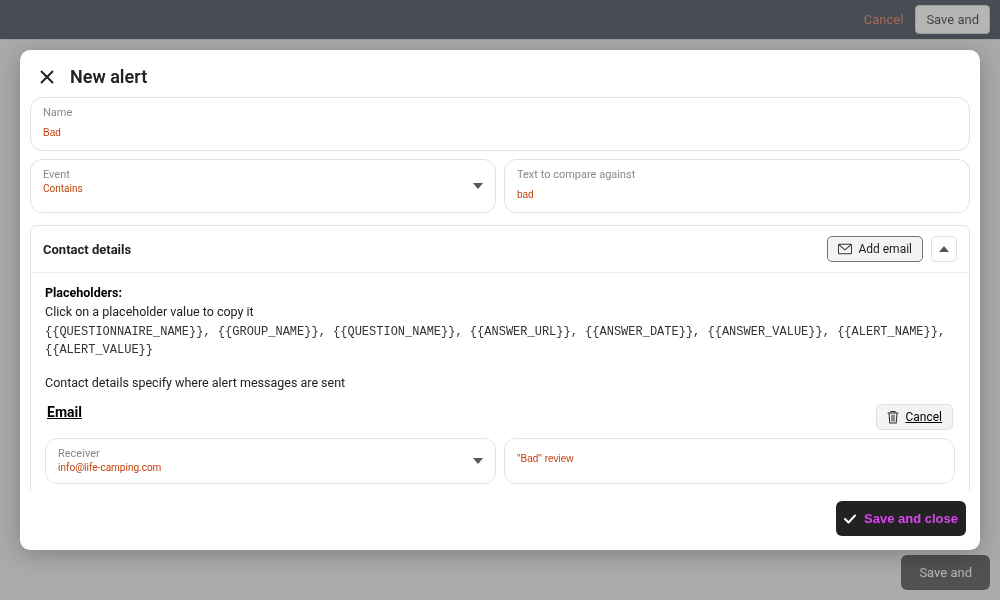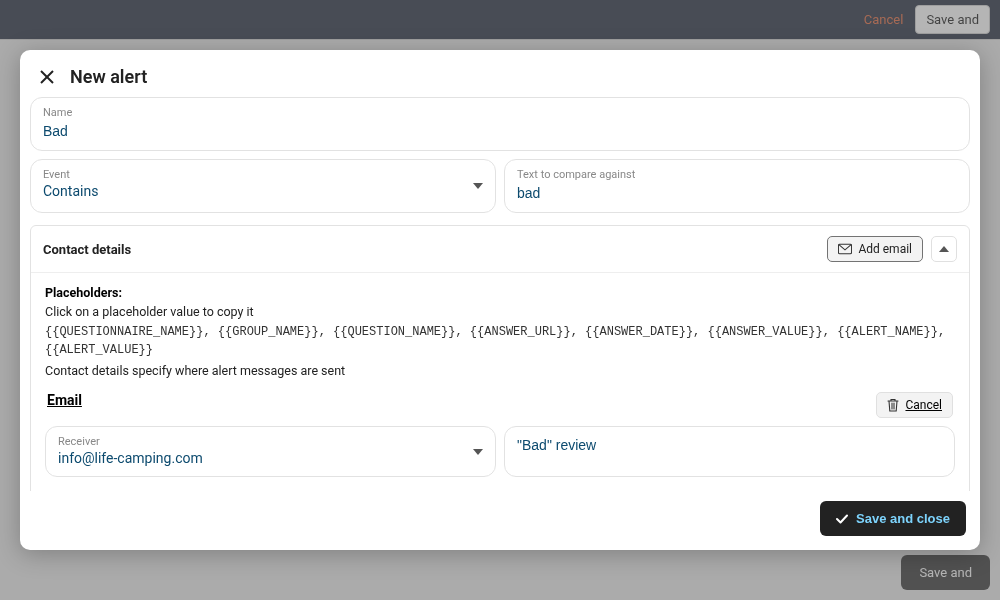--- a/index.html
+++ b/index.html
@@ -53,21 +53,21 @@
   }
   .card {
     border: 1px solid #e2e2e2; border-radius: 12px;
     background: #fff;
     margin: 0 0 8px 0;
   }
   .field {
     padding: 8px 12px 10px 12px;
   }
   .field-label { font-size: 11px; color: #888; margin-bottom: 2px; display:block; }
-  .field-input { font-size: 14px; color: #0c4a6e; border: none; outline: none; width: 100%; background: transparent; }
+  .field-input { font-size: 10px; color: #c2410c; border: none; outline: none; width: 100%; background: transparent; }
   .row2 { display: flex; gap: 8px; }
   .row2 > .card { flex: 1; }
   .select-field { position: relative; }
   .caret { position: absolute; right: 12px; top: 50%; transform: translateY(-50%); width: 10px; height: 6px; }
   .caret polygon { fill: #555; }
 
   .section-card {
     border: 1px solid #e2e2e2; border-radius: 6px; margin-top: 4px;
   }
   .section-header {
@@ -82,34 +82,34 @@
     padding: 5px 10px; font-size: 12px; color: #222; cursor: pointer;
   }
   .add-email-btn svg { width: 14px; height: 12px; }
   .collapse-btn { width: 26px; height: 26px; display:flex; align-items:center; justify-content:center; border:1px solid #e0e0e0; border-radius:5px; cursor:pointer; background:#fff;}
   .collapse-btn svg { width: 10px; height: 6px; }
 
   .section-body { padding: 12px 14px 14px 14px; }
   .ph-title { font-size: 12.5px; font-weight: 700; margin-bottom: 4px; }
   .ph-hint { font-size: 12.5px; color: #222; margin-bottom: 4px; }
   .ph-list { font-family: "Courier New", monospace; font-size: 12px; color: #333; line-height: 1.5; word-break: break-word; }
-  .ph-desc { font-size: 12.5px; color: #222; margin-top: 4px; }
+  .ph-desc { font-size: 12.5px; color: #222; margin-top: 16px; }
 
   .email-head { display:flex; align-items:flex-start; justify-content: space-between; margin: 14px 0 8px 0; padding: 0 2px; text-decoration: underline;}
   .email-title { font-size: 14px; font-weight: 700; }
   .delete-btn { display:inline-flex; align-items:center; gap:6px; background:#f3f3f3; border:1px solid #e0e0e0; border-radius:5px; padding:5px 10px; font-size:12px; cursor:pointer;}
   .delete-btn svg { width: 12px; height: 14px; }
 
   .modal-footer {
     display:flex; justify-content:flex-end; padding: 10px 14px 14px 14px;
   }
   .save-btn {
     display:inline-flex; align-items:center; gap:8px;
-    background:#222; color:#7dd3fc; border:none; border-radius:6px;
-    padding: 10px 16px; font-size: 13px; font-weight:600; cursor:pointer;
+    background:#222; color:#d946ef; border:none; border-radius:6px;
+    padding: 10px 8px; font-size: 13px; font-weight:600; cursor:pointer;
   }
   .save-btn svg { width: 12px; height: 10px; }
 </style>
 </head>
 <body>
 
 <div class="bg">
   <div class="bg-bar">
     <span class="bg-btn-cancel">Cancel</span>
     <span class="bg-btn-save">Save and</span>

